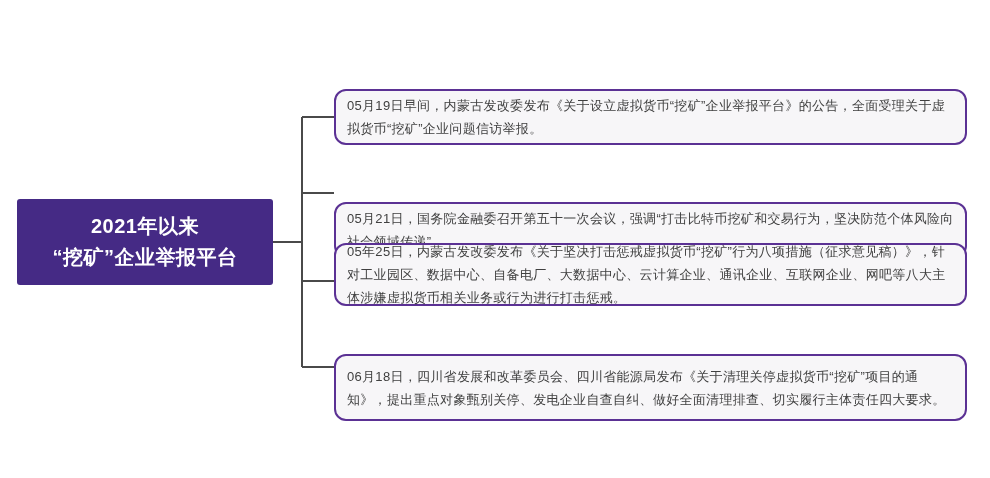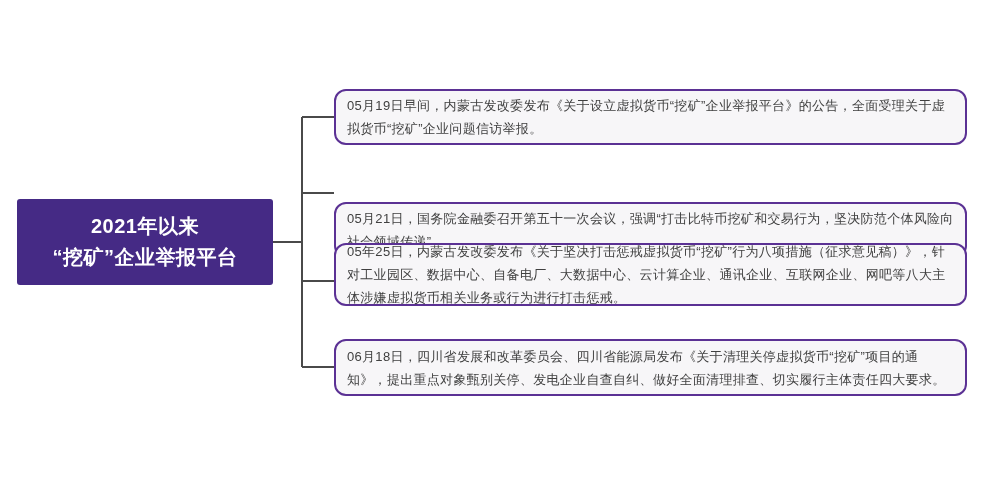--- a/index.html
+++ b/index.html
@@ -61,21 +61,21 @@
     line-height:23px;
     padding:4px 11px;
     display:flex;
     align-items:center;
     letter-spacing:0.3px;
   }
   .node p{width:100%;}
   .node-1{top:89px;height:56px;}
   .node-2{top:160px;height:56px;margin-top:42px;}
   .node-3{top:243px;height:63px;}
-  .node-4{top:339px;height:57px;}
+  .node-4{top:354px;height:67px;}
 </style>
 </head>
 <body>
 
 <div class="stage">
 
   <svg class="connectors" viewBox="0 0 990 478" xmlns="http://www.w3.org/2000/svg" aria-hidden="true">
     <path d="M272,242 H302"></path>
     <path d="M302,117 V367"></path>
     <path d="M302,117 H334"></path>

